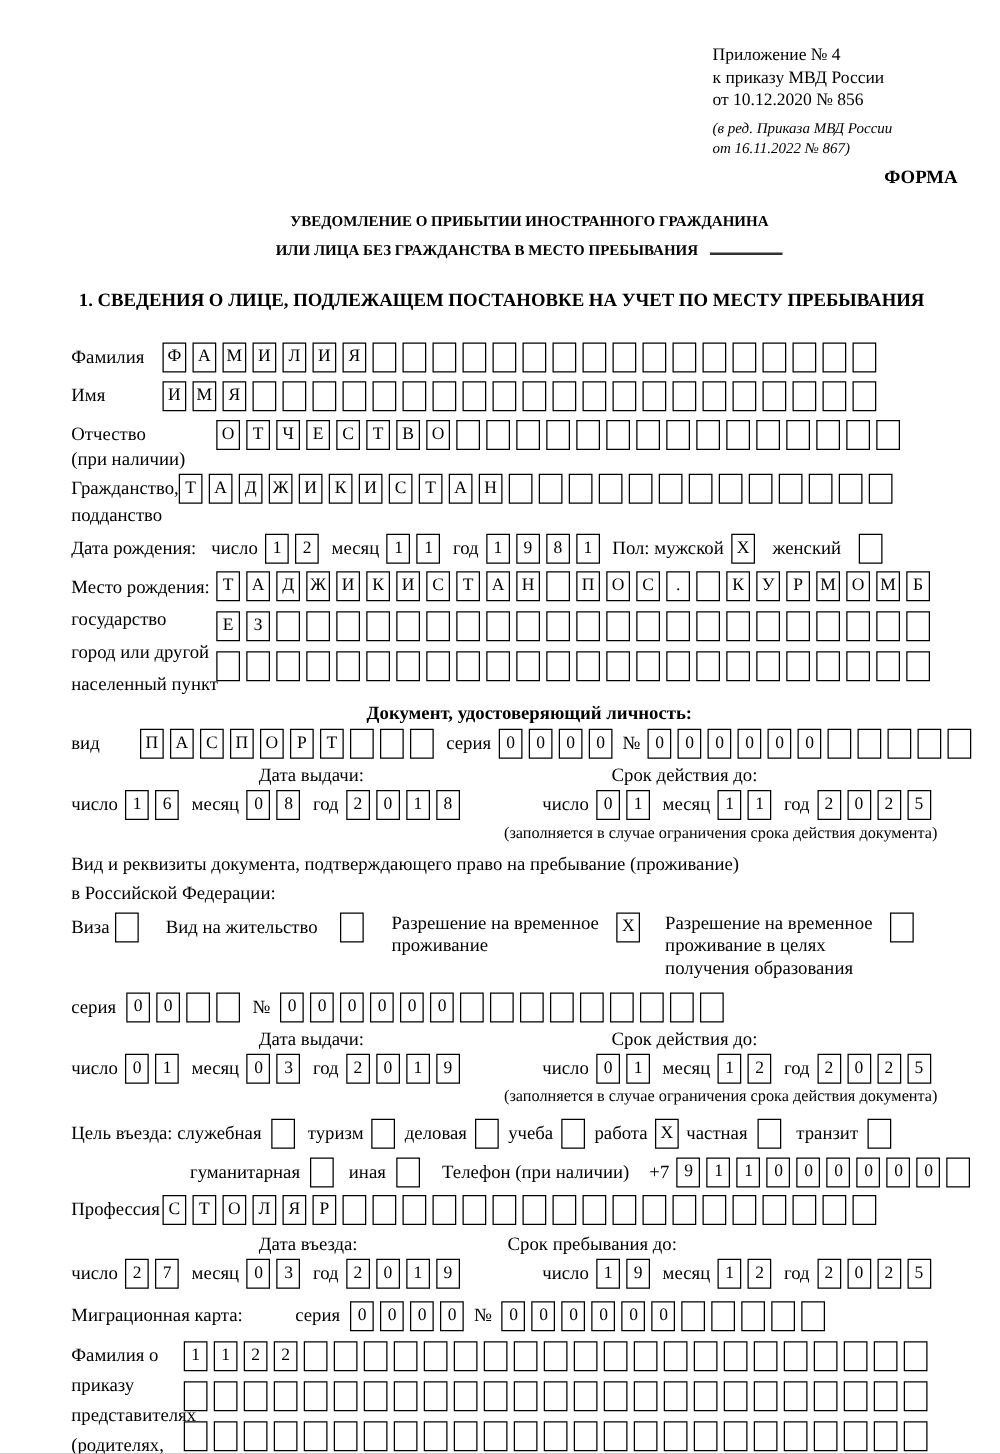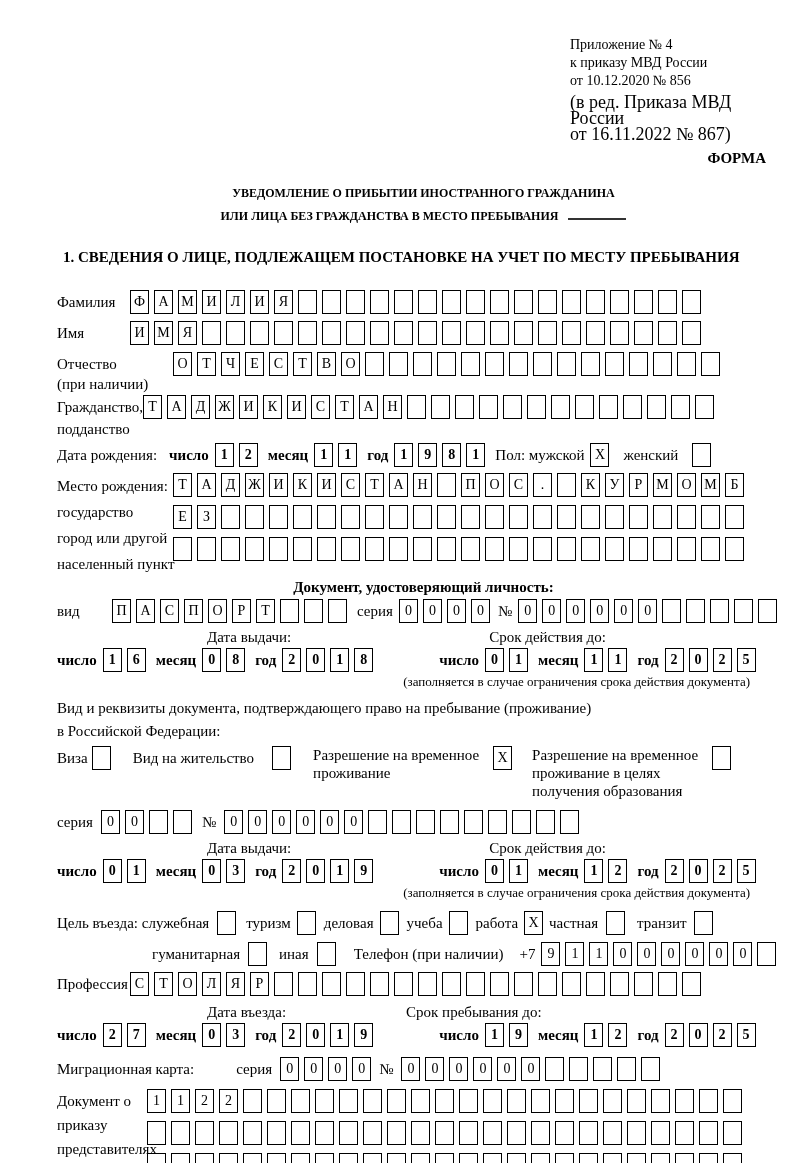--- a/index.html
+++ b/index.html
@@ -10,25 +10,25 @@
   }
   .r{display:flex;align-items:flex-start;white-space:nowrap;}
   .b{font-weight:bold;}
   .lbl{line-height:24px;}
   .cells{display:inline-flex;gap:5px;flex:none;}
   .cell{
     width:19px;height:24px;border:1.5px solid #000;box-sizing:border-box;flex:none;
     display:inline-flex;align-items:center;justify-content:center;
     font-size:14px;line-height:1;
   }
-  .dg{display:inline-flex;align-items:center;font-weight:bold;}
+  .dg{display:inline-flex;align-items:center;}
   .dg .lbl{margin-right:6px;}
   .dg .cells{margin-right:10px;}
   .annex{margin-left:auto;width:196px;line-height:18px;font-size:14px;margin-right:24px;}
-  .annex .sub{font-size:18px;line-height:16px;}
+  .annex .sub{font-size:12px;line-height:16px;font-style:italic;}
   .forma{text-align:right;margin-right:24px;margin-top:8px;font-size:15px;}
   .title{text-align:center;font-size:12px;line-height:21px;margin-top:16px;}
   .blank-line{display:inline-block;width:58px;border-bottom:2px solid #333;height:14px;margin-left:10px;}
   .section-h{font-size:15px;margin-top:22px;margin-left:6px;}
   .note{font-size:13px;line-height:16px;}
   .opt{display:inline-flex;align-items:flex-start;}
   .opt .txt{line-height:18px;}
   .lblcol div{line-height:24px;}
 </style>
 </head>
@@ -645,21 +645,21 @@
         <span class="cell"></span>
         <span class="cell"></span>
         <span class="cell"></span>
         <span class="cell"></span>
         <span class="cell"></span>
       </span>
   </div>
 
   <div class="r" style="margin-top:8px">
     <span class="lblcol" style="width:90px">
-      <div style="line-height:24px">Документ о</div>
+      <div style="line-height:24px">Фамилия о</div>
       <div style="line-height:24px">приказу</div>
       <div style="line-height:24px">представителях</div>
       <div style="line-height:24px">(родителях,</div>
 
     </span>
     <span style="display:inline-flex;flex-direction:column;gap:8px">
       <span class="cells">
           <span class="cell">1</span>
           <span class="cell">1</span>
           <span class="cell">2</span>

